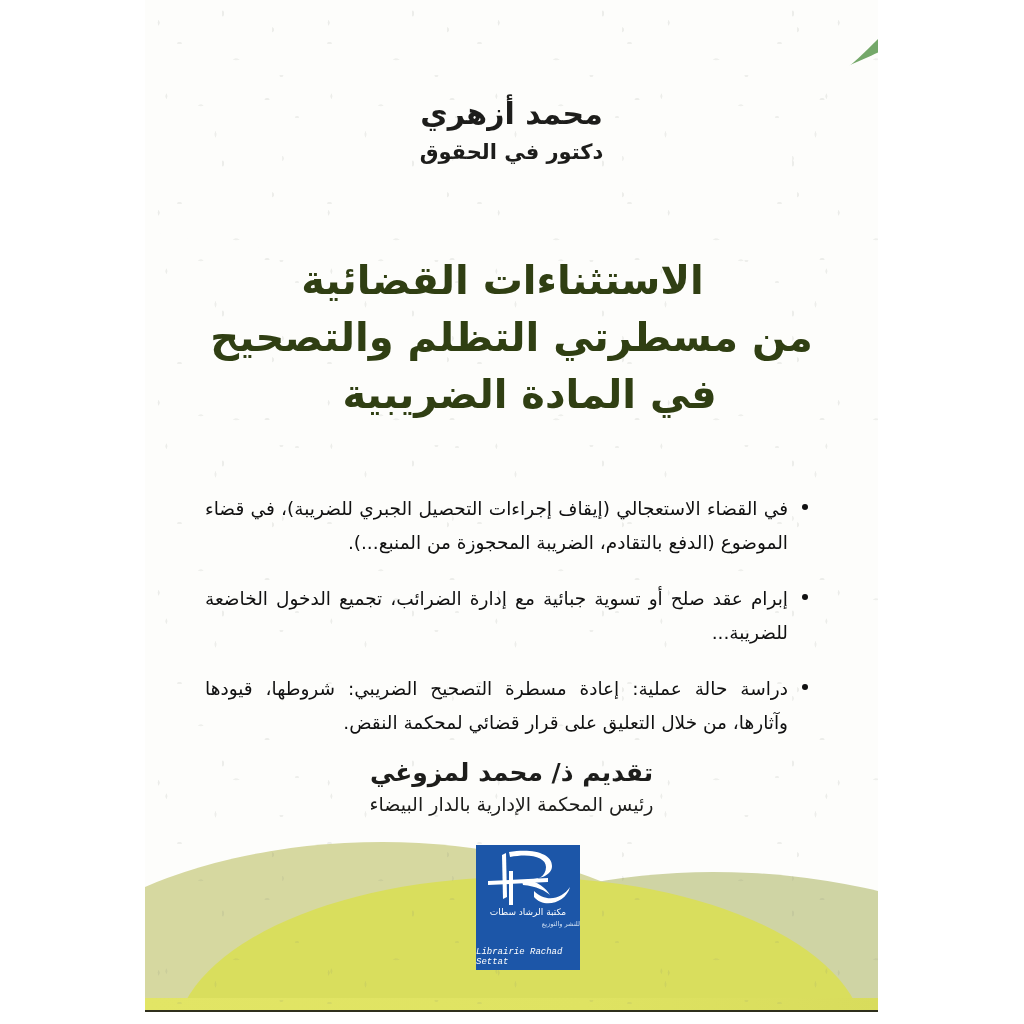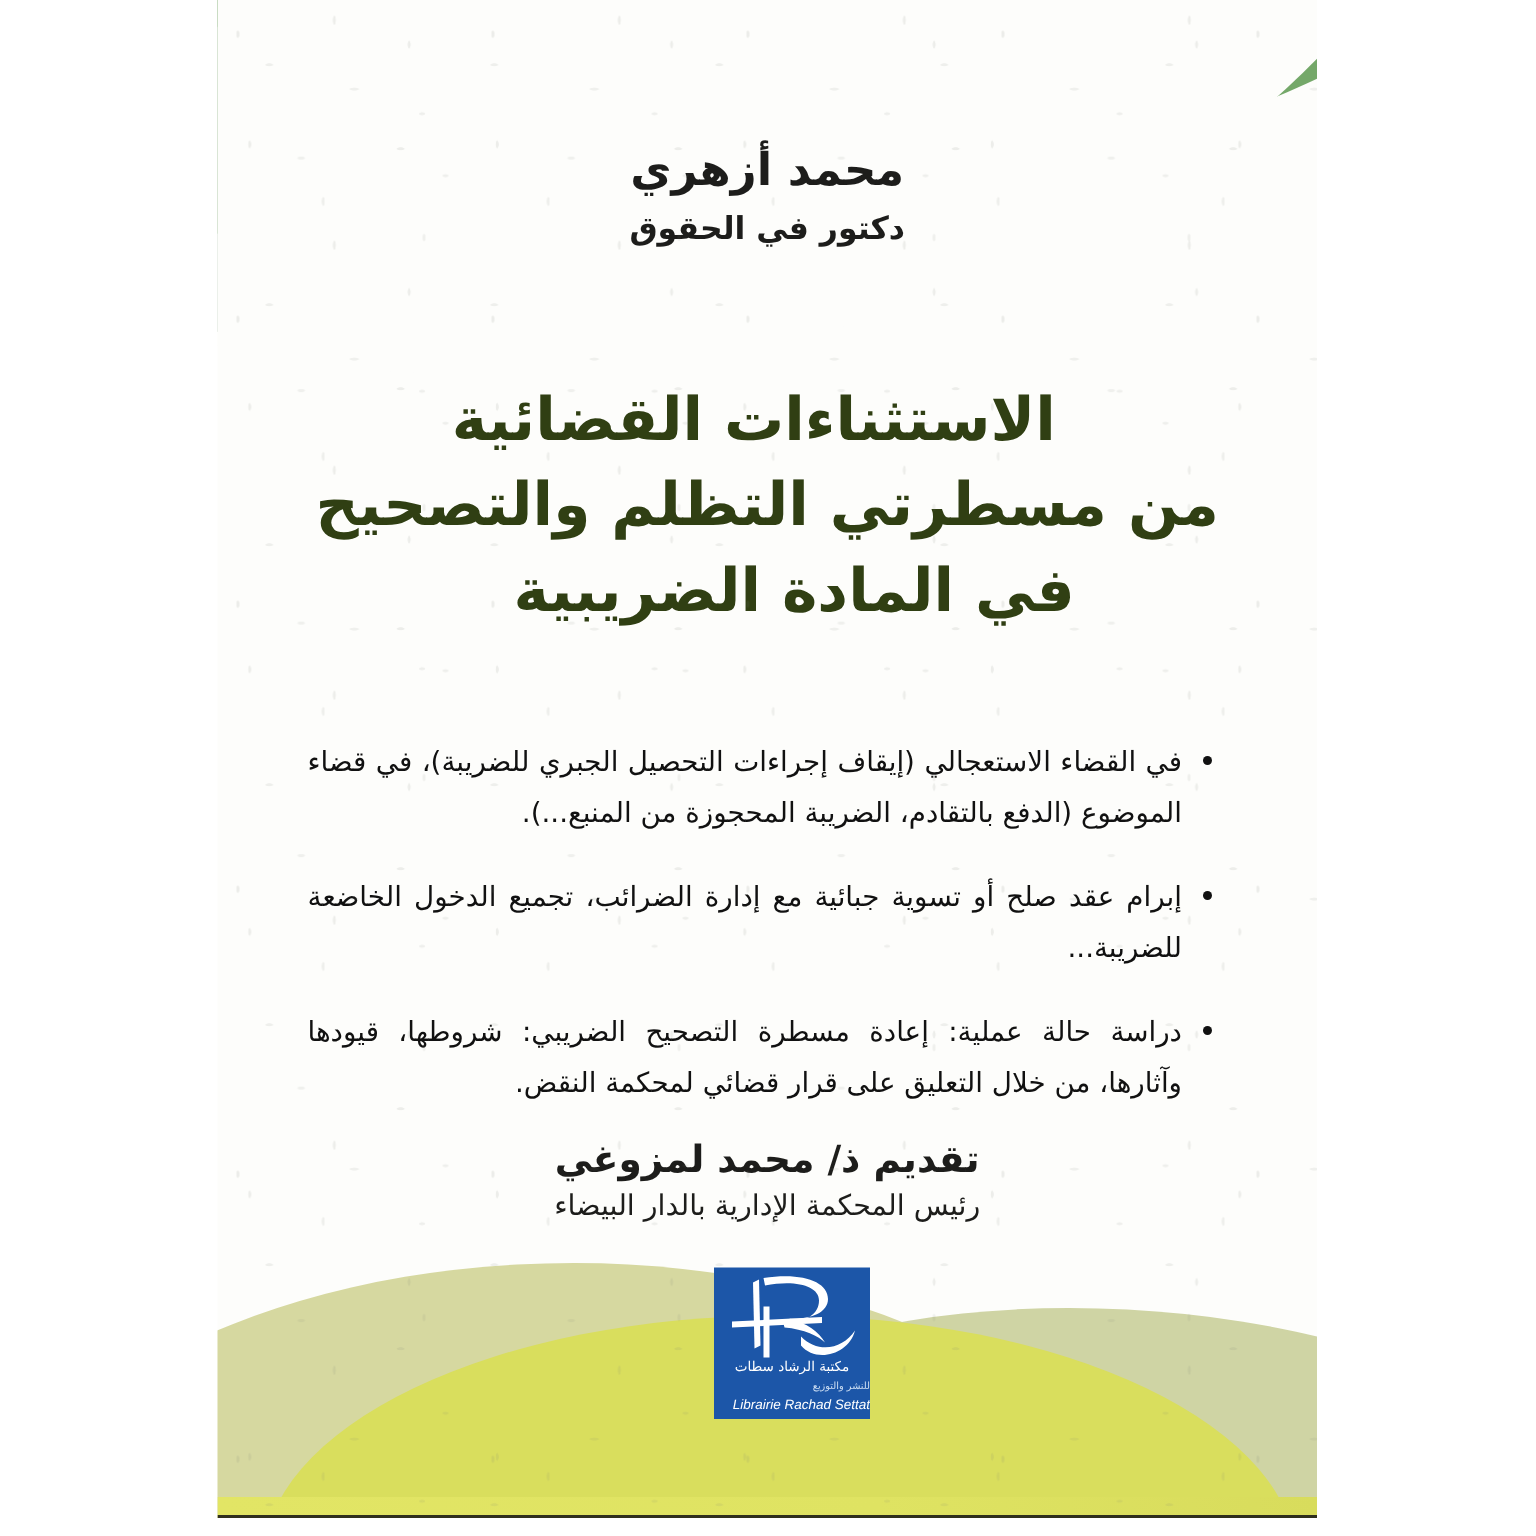--- a/index.html
+++ b/index.html
@@ -124,42 +124,42 @@
     position:absolute;left:0;right:0;top:758px;
     font-size:25px;font-weight:bold;color:#1d1d1b;
   }
   .presenter-role{
     position:absolute;left:0;right:0;top:793px;
     font-size:19px;color:#1d1d1b;
   }
   
   #logo{
     position:absolute;left:331px;top:845px;
-    width:104px;height:101px;
+    width:104px;height:125px;
     background:#1c56a8;
     z-index:7;
     overflow:hidden;
   }
   #logo svg{display:block;}
   .logo-ar{
     position:absolute;left:0;right:0;top:62px;
     text-align:center;color:#ffffff;
     font-size:9px;direction:rtl;
     letter-spacing:.2px;
   }
   .logo-ar2{
     position:absolute;left:0;right:0;top:75px;
     text-align:right;color:#cfe0f4;
     font-size:6.5px;direction:rtl;
   }
   .logo-fr{
-    position:absolute;left:0;right:0;top:86px;
-    text-align:right;color:#ffffff;
+    position:absolute;left:0;right:0;top:102px;
+    text-align:left;color:#ffffff;
     font-size:9px;font-style:italic;
-    font-family:Liberation Sans, sans-serif;
+    font-family:Liberation Mono, monospace;
   }
 </style>
 </head>
 <body>
 
 <div id="cover">
 
   <div class="deco" id="green-white"></div>
   <div class="deco" id="green-pale"></div>
   <div class="deco" id="green-mid"></div>

